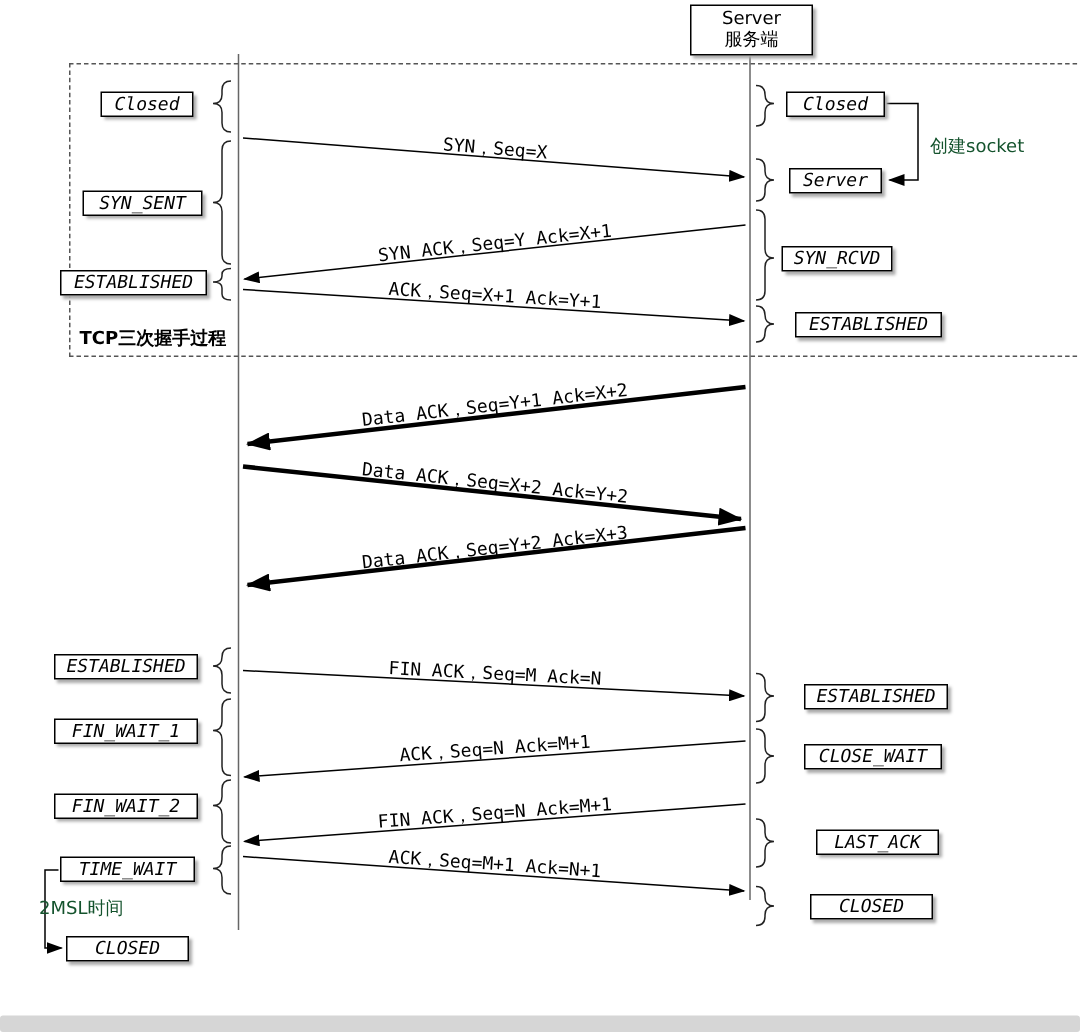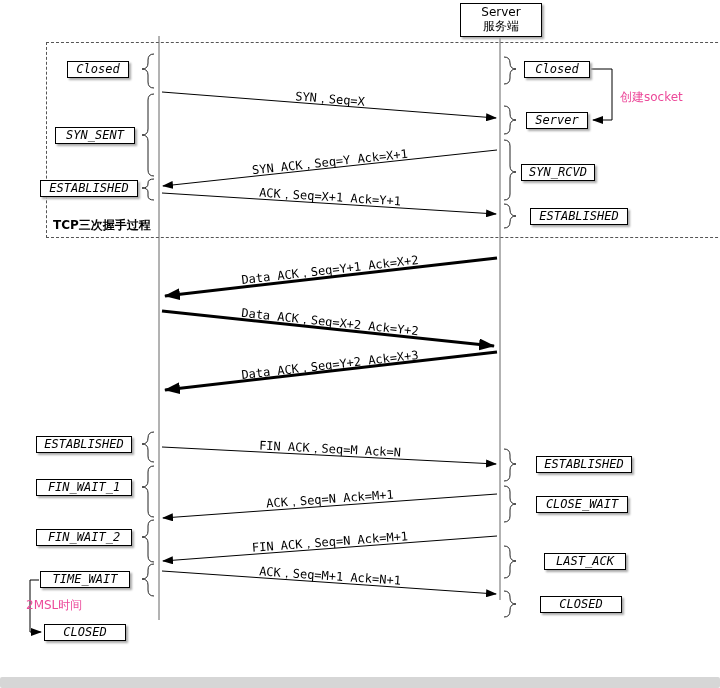--- a/index.html
+++ b/index.html
@@ -9,21 +9,21 @@
   .thin{stroke:#000;stroke-width:1;fill:none;}
   .thick{stroke:#000;stroke-width:3;fill:none;}
   .lifeline{stroke:#666;stroke-width:1;}
   .section{position:absolute;border:1px dashed #555;margin-left:42px;}
   .section-label{position:absolute;left:6px;bottom:3px;font:bold 12px "DejaVu Sans",sans-serif;color:#000;}
   .box{position:absolute;background:#fff;border:1px solid #000;box-shadow:2px 2px 2px #aaa;
        text-align:center;font:12px "DejaVu Sans Mono",monospace;color:#000;}
   .actor{padding:1px 0;line-height:14px;font-family:"DejaVu Sans",sans-serif;}
   .state{height:15px;line-height:15px;font-style:italic;}
   .msg{position:absolute;width:180px;text-align:center;font:12px "DejaVu Sans Mono",monospace;color:#000;}
-  .note{position:absolute;font:12px "DejaVu Sans",sans-serif;color:#ec4899;white-space:nowrap;text-align:right;}
+  .note{position:absolute;font:12px "DejaVu Sans",sans-serif;color:#14532d;white-space:nowrap;text-align:right;}
   .footer-strip{position:absolute;left:0;top:677px;width:720px;height:11px;background:#d6d6d6;border-radius:2px;}
 </style>
 </head>
 <body>
 
 <div class="canvas">
 
   <svg id="diagram-svg" width="720" height="688">
     <defs>
       <marker id="arr" markerUnits="userSpaceOnUse" markerWidth="11" markerHeight="8" refX="10" refY="4" orient="auto">

